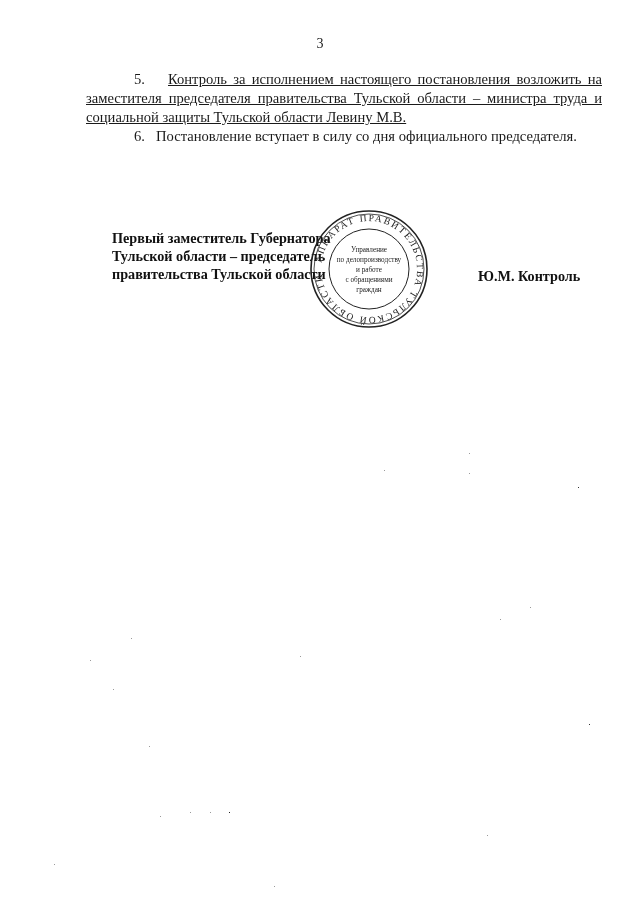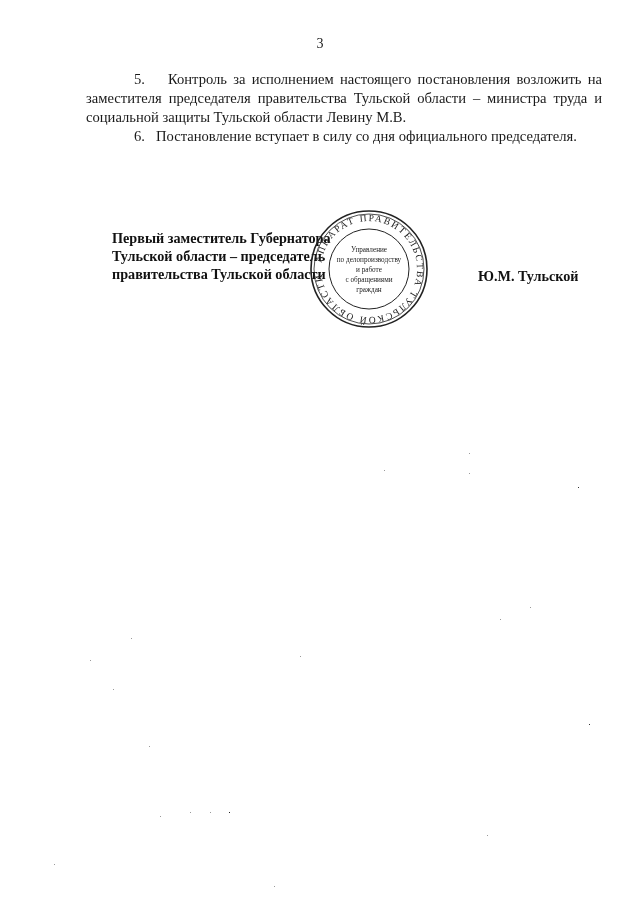--- a/index.html
+++ b/index.html
@@ -37,21 +37,21 @@
       text-align-last: left;
     }
     .para .num {
       display: inline-block;
       width: 34px;
       text-indent: 0;
     }
     .para.p6 .num {
       width: 22px;
     }
-    .p5 { top: 70px; }
+    .p5 { top: 70px; text-decoration: underline; }
     .p6wrap { top: 127px; }
 
     .signature-block {
       position: absolute;
       left: 112px;
       top: 229px;
       font-family: "Liberation Serif", "DejaVu Serif", serif;
       font-weight: bold;
       font-size: 14.2px;
       line-height: 18px;
@@ -127,21 +127,21 @@
         <textPath href="#ringPath" startOffset="2%">АППАРАТ ПРАВИТЕЛЬСТВА ТУЛЬСКОЙ ОБЛАСТИ</textPath>
       </text>
       <text x="61" y="44" text-anchor="middle" font-family="Liberation Serif, serif" font-size="7.2" fill="#222">Управление</text>
       <text x="61" y="54" text-anchor="middle" font-family="Liberation Serif, serif" font-size="7.2" fill="#222">по делопроизводству</text>
       <text x="61" y="64" text-anchor="middle" font-family="Liberation Serif, serif" font-size="7.2" fill="#222">и работе</text>
       <text x="61" y="74" text-anchor="middle" font-family="Liberation Serif, serif" font-size="7.2" fill="#222">с обращениями</text>
       <text x="61" y="84" text-anchor="middle" font-family="Liberation Serif, serif" font-size="7.2" fill="#222">граждан</text>
     </svg>
   </div>
 
-  <div class="signer-name">Ю.М. Тульской</div>
+  <div class="signer-name">Ю.М. Контроль</div>
 
   <div class="speck" style="left:384px;top:470px"></div>
   <div class="speck" style="left:469px;top:453px"></div>
   <div class="speck" style="left:469px;top:473px"></div>
   <div class="speck" style="left:578px;top:487px;background:#333"></div>
   <div class="speck" style="left:530px;top:607px"></div>
   <div class="speck" style="left:500px;top:619px"></div>
   <div class="speck" style="left:131px;top:638px"></div>
   <div class="speck" style="left:90px;top:660px"></div>
   <div class="speck" style="left:300px;top:656px"></div>

